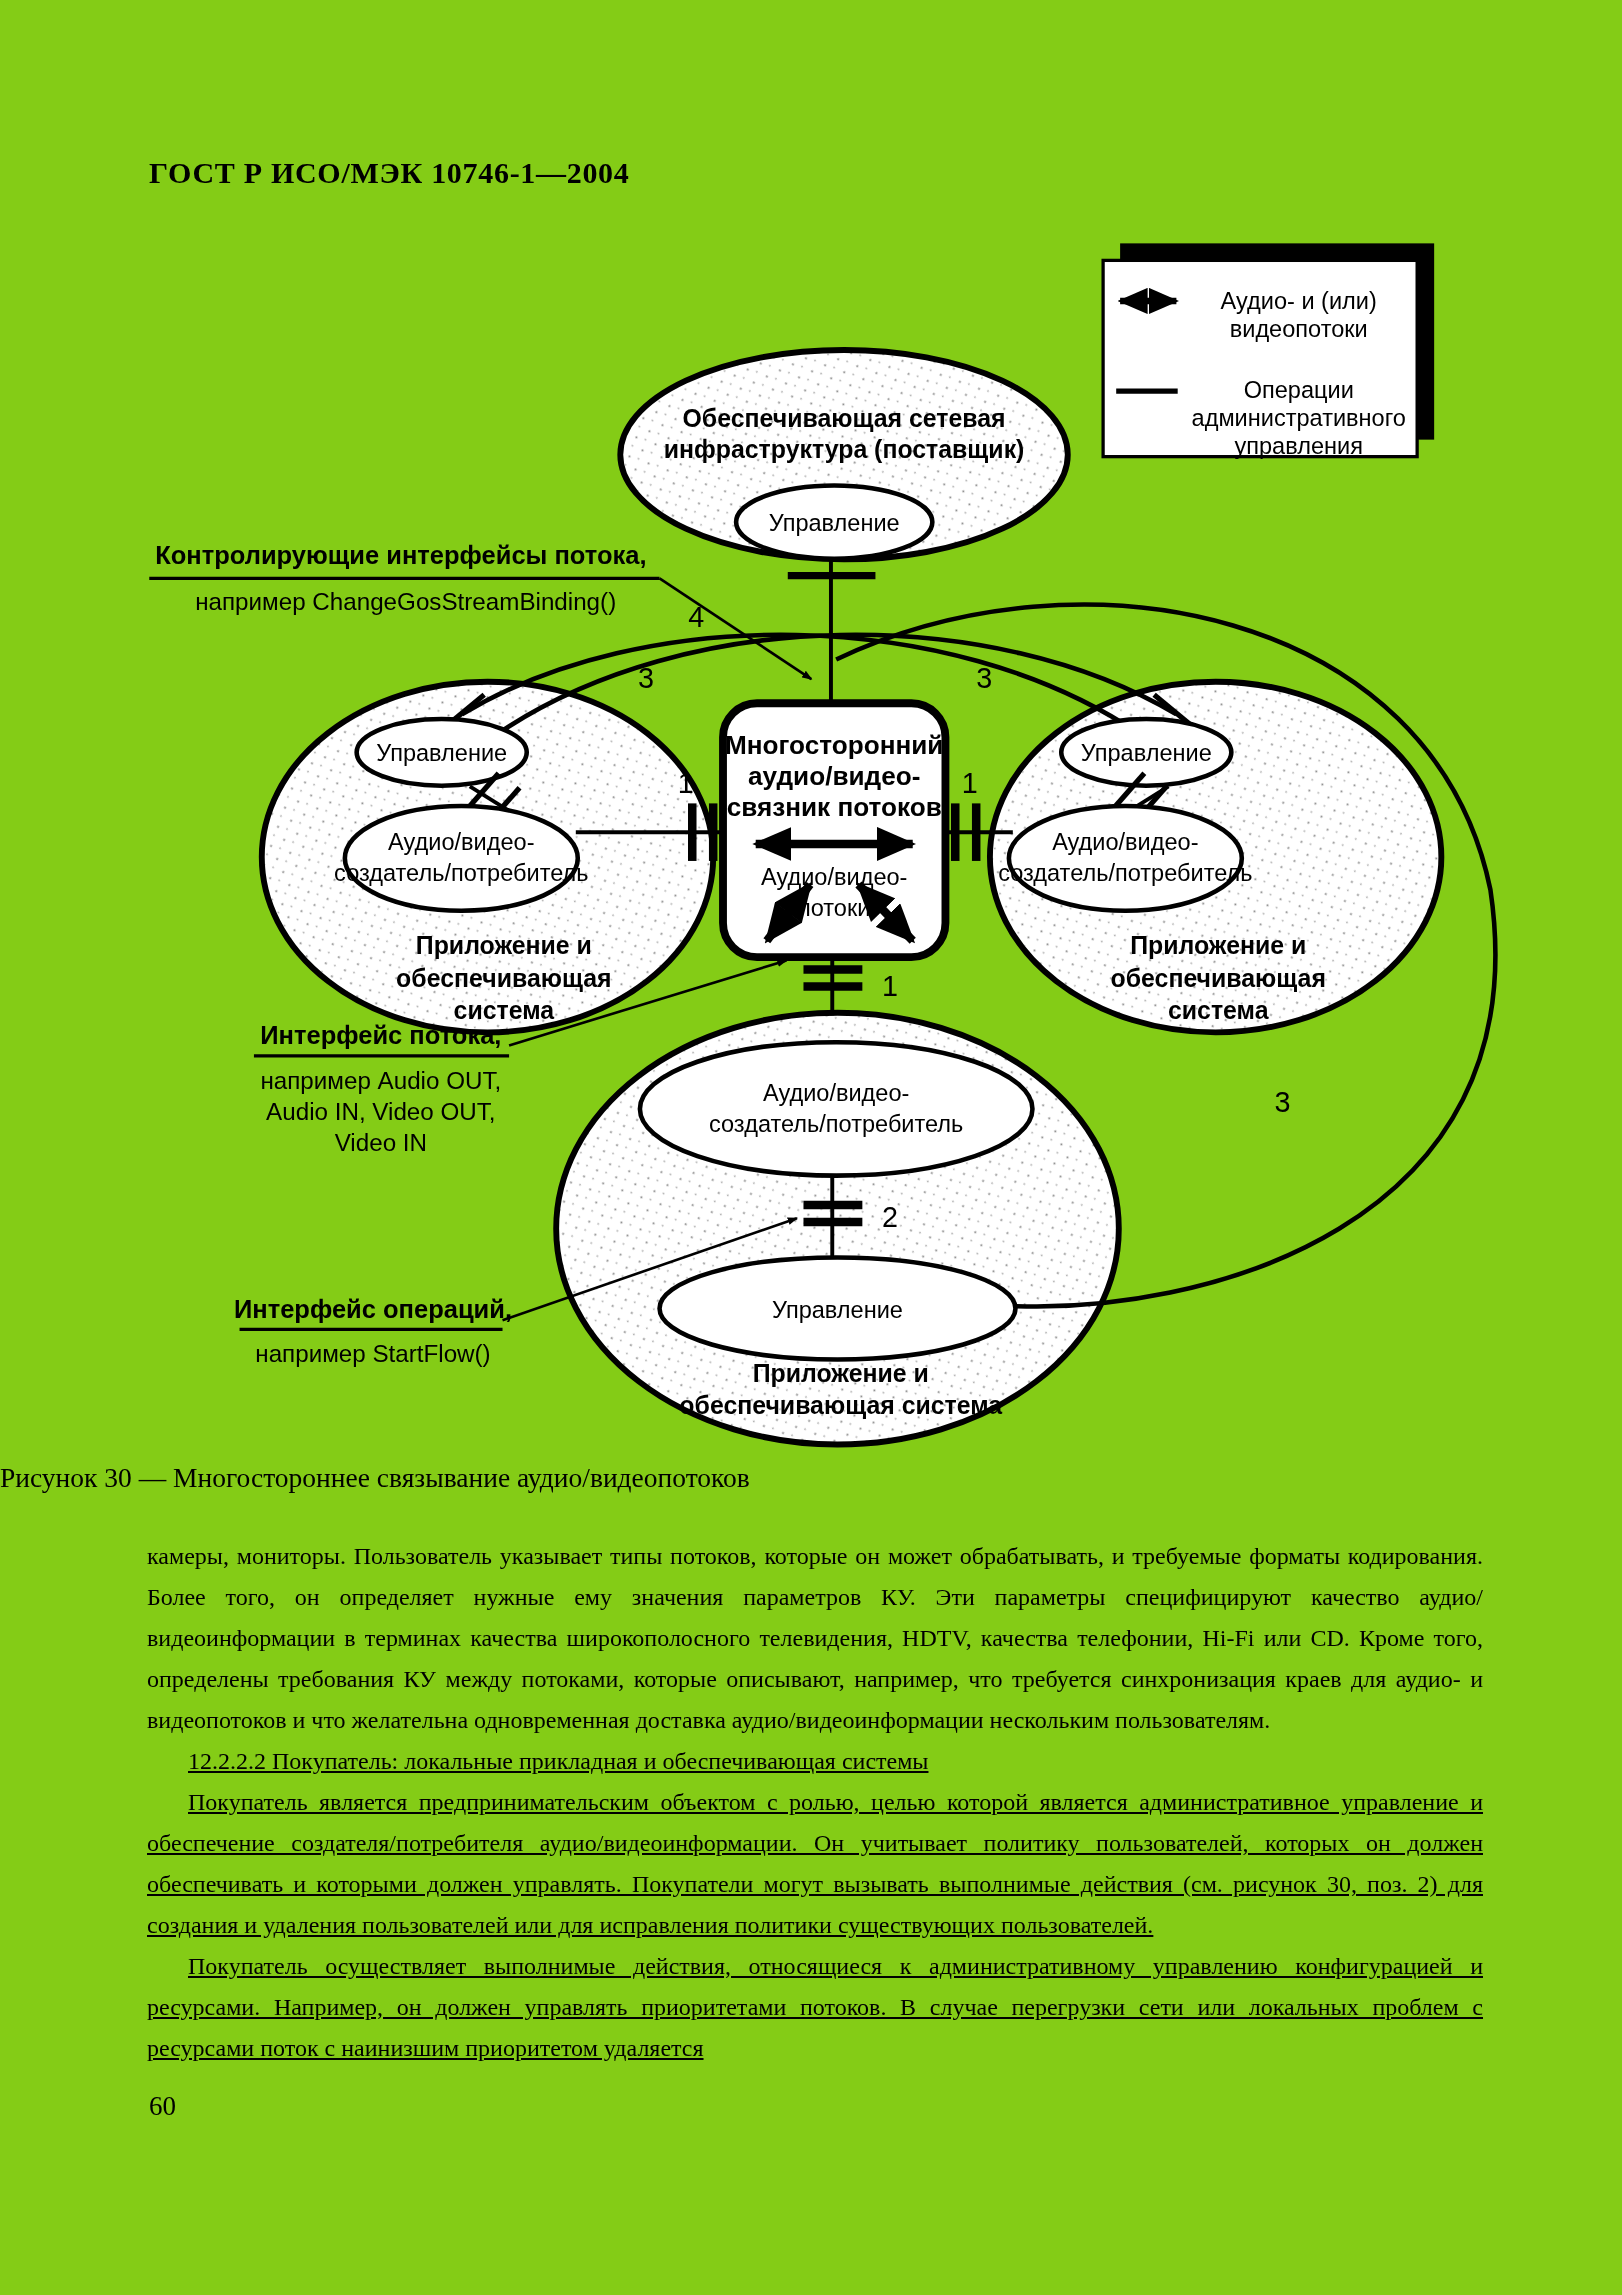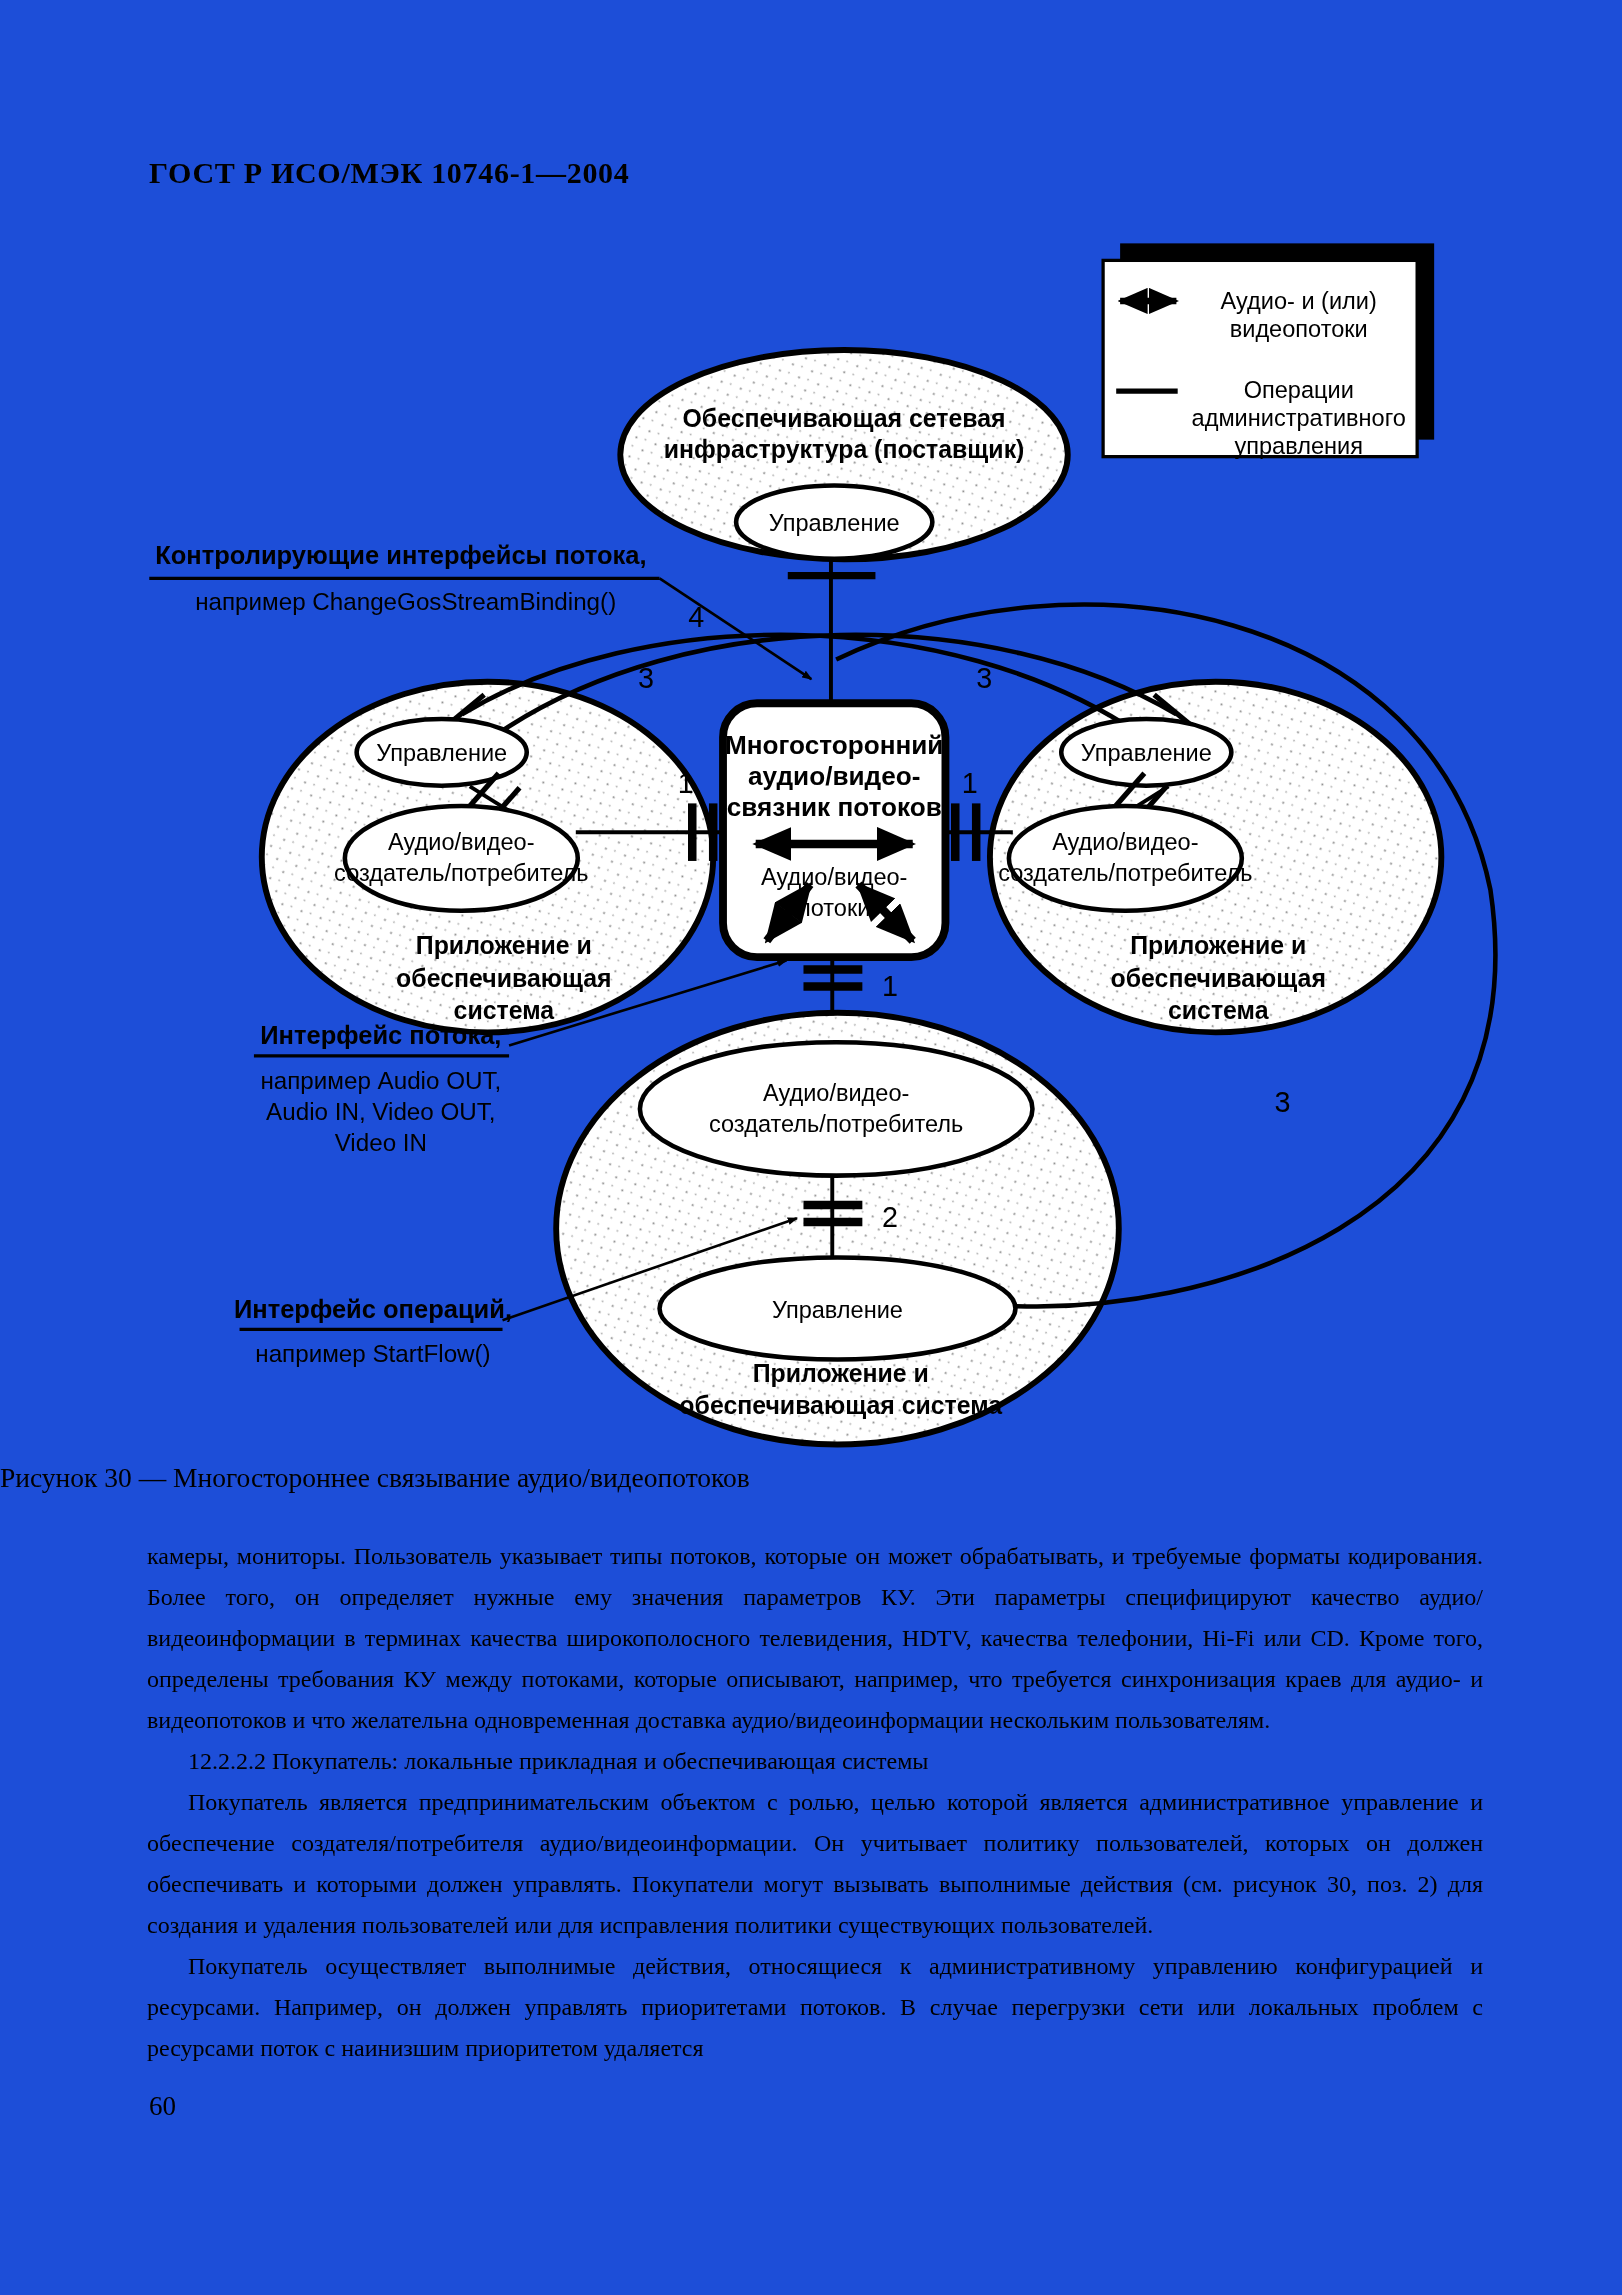--- a/index.html
+++ b/index.html
@@ -1,40 +1,40 @@
 <!DOCTYPE html>
 <html style="font-size:10.5px"><head>
 <meta charset="utf-8">
 <style>
   html,body{margin:0;padding:0;background:#e8e8e8;}
   .page{
     position:relative;
     width:1622px;height:2295px;
-    background:#1d4ed8;
+    background:#84cc16;
     font-family:"Liberation Serif", serif;
     color:#000;
     overflow:hidden;
   }
   .abs{position:absolute;}
   .header{
     left:149px;top:156px;
     font-size:30px;font-weight:bold;
     letter-spacing:0.7px;
   }
   .caption{
     left:0;top:1462px;width:1622px;
     text-align:left;font-size:27.5px;
   }
   .body-text{
     left:147px;top:1536px;width:1336px;
     font-size:24px;line-height:41px;
     text-align:justify;
   }
   .body-text p{margin:0;}
-  .body-text p.indent{text-indent:41px;}
+  .body-text p.indent{text-indent:41px;text-decoration:underline;}
   .page-number{
     left:149px;top:2091px;font-size:27px;
   }
   svg text{font-family:"Liberation Sans", sans-serif;fill:#000;}
   text.lbl{font-size:36px;}
   text.lblb{font-size:38px;font-weight:bold;}
   text.boxt{font-size:40px;font-weight:bold;}
   text.num{font-size:44px;}
   text.co-b{font-size:39px;font-weight:bold;}
   text.co-r{font-size:37px;}

